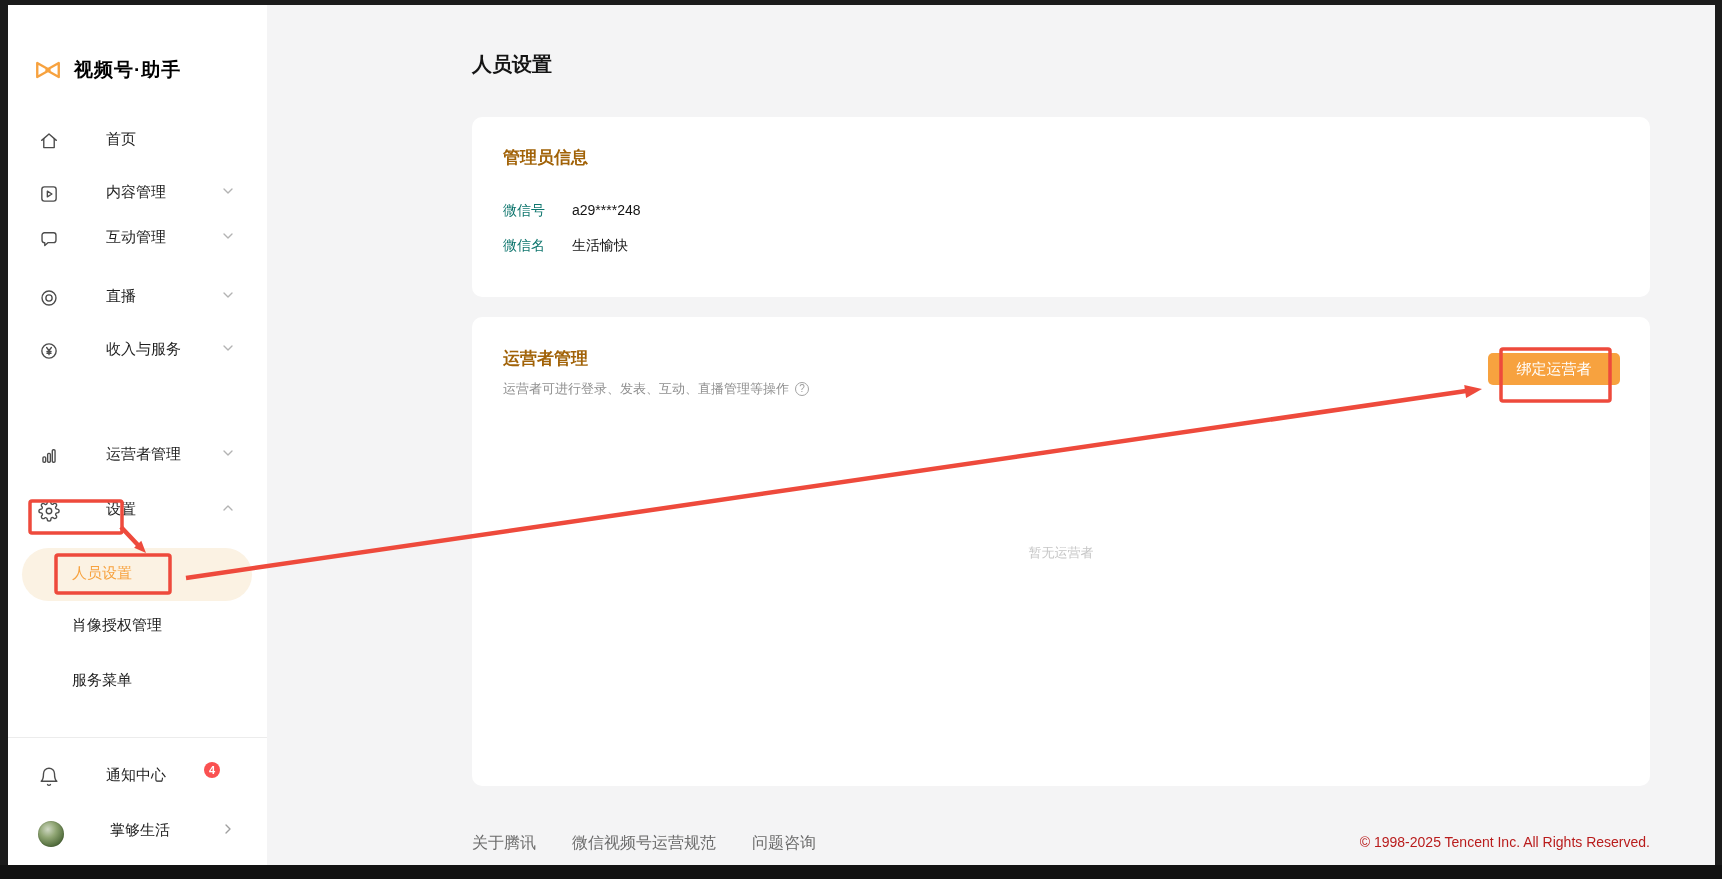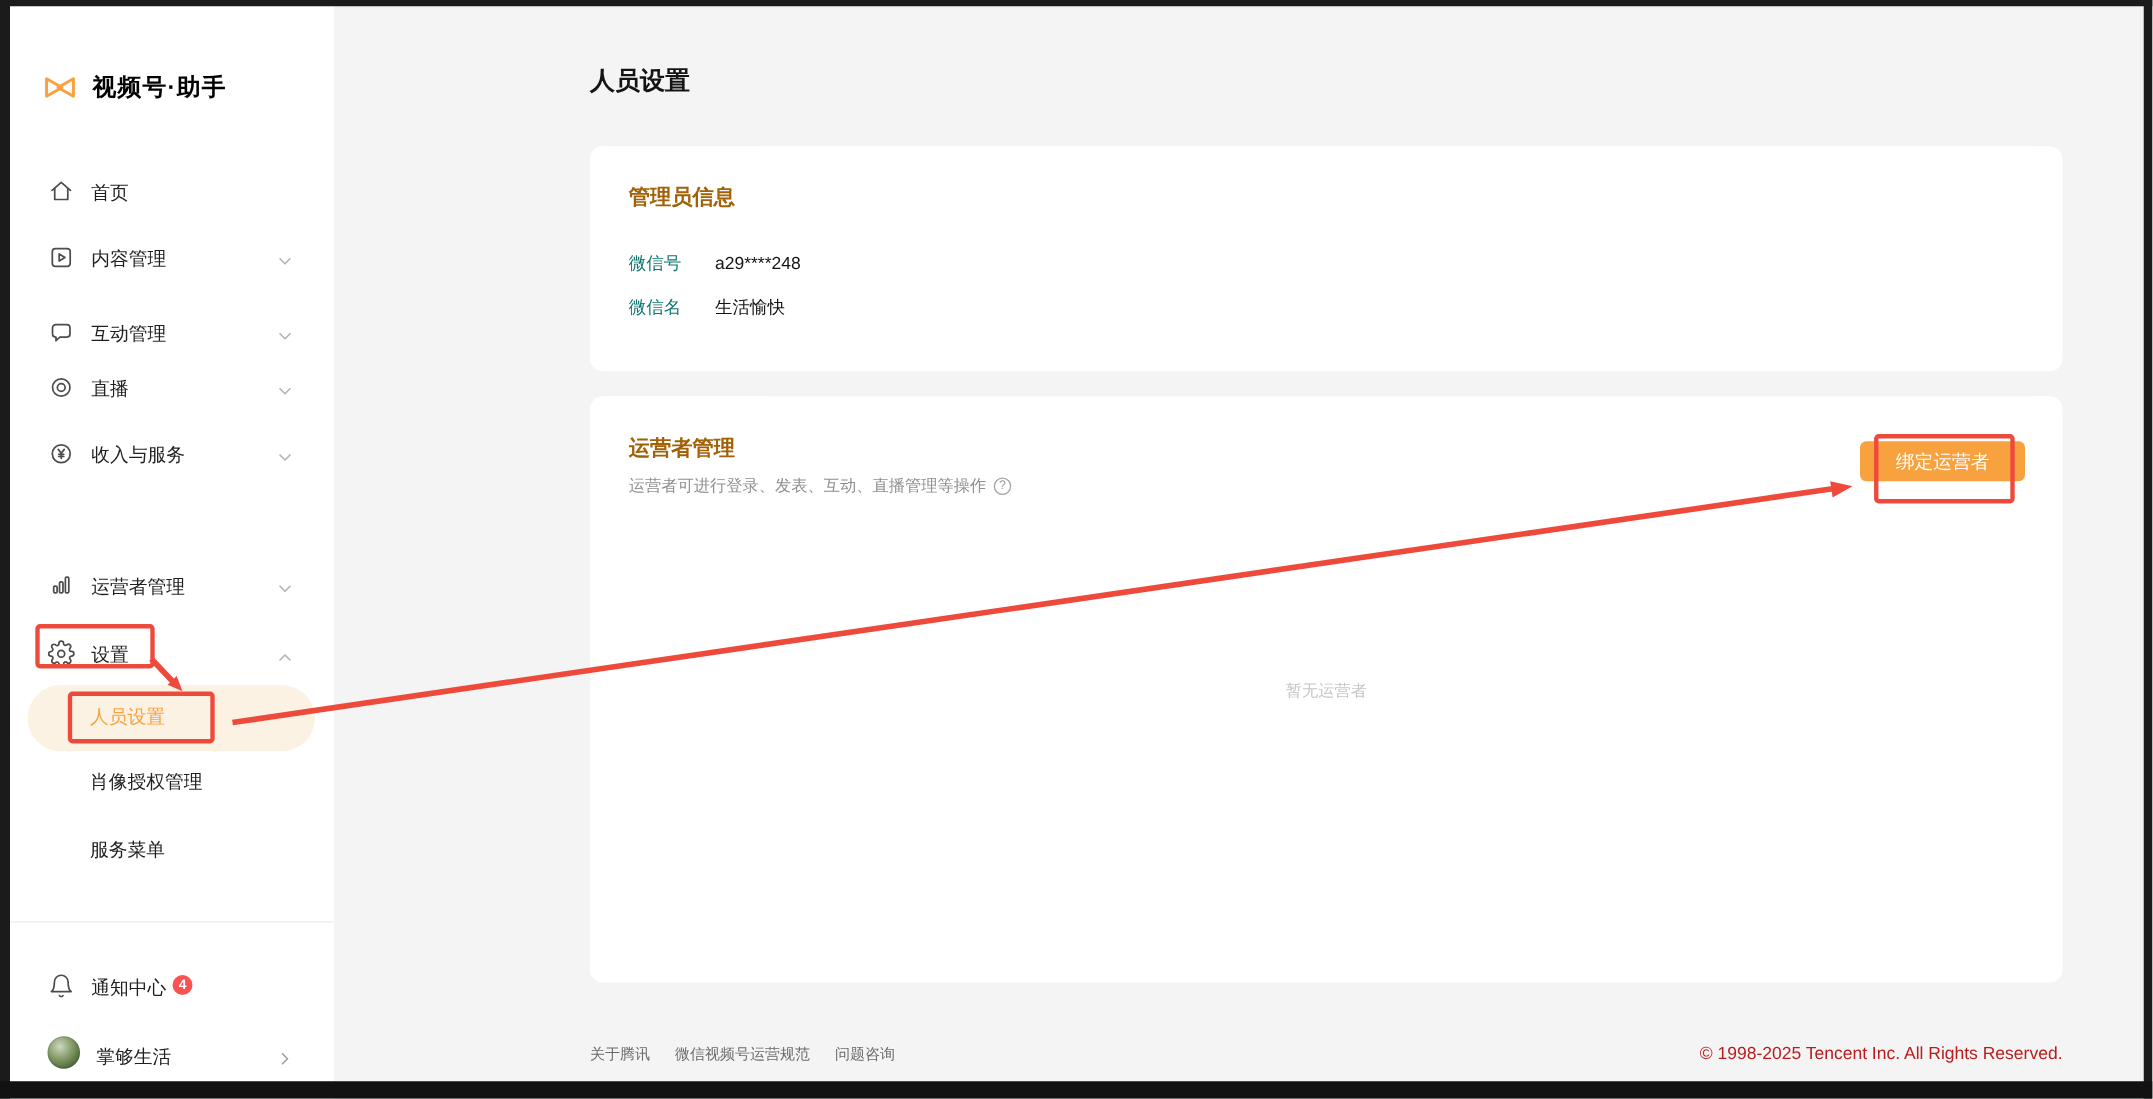--- a/index.html
+++ b/index.html
@@ -18,21 +18,21 @@
   .edge.left{left:0;top:0;width:8px;height:879px;}
   .edge.right{left:1715px;top:0;width:7px;height:879px;}
   .edge.bottom{left:0;top:865px;width:1722px;height:14px;background:#121212;}
 
   
   .sidebar-bg{position:absolute;left:8px;top:0;width:259px;height:879px;background:#ffffff;z-index:1;}
   .logo{position:absolute;left:33px;top:54px;height:32px;display:flex;align-items:center;z-index:3;}
   .logo .mark{width:30px;height:30px;color:#f7a23f;}
   .logo .txt{margin-left:11px;font-size:19px;font-weight:700;color:#000000;letter-spacing:1px;}
 
-  .nav-item{position:absolute;left:38px;height:34px;width:198px;display:flex;align-items:flex-end;z-index:3;cursor:pointer;}
+  .nav-item{position:absolute;left:38px;height:34px;width:198px;display:flex;align-items:flex-start;z-index:3;cursor:pointer;gap:33px;}
   .nav-item .icon{width:22px;height:22px;flex:0 0 22px;color:#4c4c4c;}
   .nav-item .lbl{margin-left:13px;font-size:15px;color:#1f1f1f;white-space:nowrap;}
   .chev{position:absolute;right:0;width:16px;height:16px;color:#b3b3b3;}
   .chev-acct{color:#9f9f9f;}
 
   .pill{position:absolute;left:22px;top:548px;width:230px;height:53px;border-radius:27px;background:#fbf2e3;z-index:2;}
   .sub-item{position:absolute;left:72px;height:34px;display:flex;align-items:center;font-size:15px;color:#1f1f1f;z-index:3;cursor:pointer;white-space:nowrap;}
   .sub-item.active{color:#f7a23f;}
 
   .divider{position:absolute;left:8px;top:737px;width:259px;height:1px;background:#ececec;z-index:3;}
@@ -57,21 +57,21 @@
   .info-row.r2{top:118px;}
   .info-label{display:inline-block;width:69px;color:#0f766e;}
   .info-value{color:#141414;}
   .subtitle{position:absolute;left:31px;top:63px;font-size:13px;color:#8f8f8f;display:flex;align-items:center;white-space:nowrap;}
   .help{display:inline-flex;width:14px;height:14px;border:1px solid #a3a3a3;border-radius:50%;color:#9c9c9c;
     font-size:10px;line-height:1;align-items:center;justify-content:center;margin-left:6px;cursor:pointer;box-sizing:border-box;}
   .bind-btn{position:absolute;left:1016px;top:36px;width:132px;height:32px;background:#f7a23f;border:none;
     border-radius:5px;color:#fff;font-size:15px;cursor:pointer;font-family:inherit;z-index:2;}
   .empty{position:absolute;top:227px;left:0;width:100%;text-align:center;font-size:13px;color:#c6c6c6;}
 
-  .footer{position:absolute;left:472px;top:833px;height:20px;line-height:20px;display:flex;gap:20px;z-index:2;font-size:12px;color:#6b6b6b;}
+  .footer{position:absolute;left:472px;top:833px;height:20px;line-height:20px;display:flex;gap:36px;z-index:2;font-size:16px;color:#6b6b6b;}
   .footer span{cursor:pointer;}
   .copyright{position:absolute;right:72px;top:832px;height:20px;line-height:20px;font-size:14px;color:#b91c1c;z-index:2;}
 
   
   .annotations{position:absolute;left:0;top:0;width:1722px;height:879px;z-index:40;pointer-events:none;}
 </style>
 </head>
 <body>
 
 <div id="screen">
@@ -98,21 +98,21 @@
     <svg class="icon" viewBox="0 0 24 24" fill="none" stroke="currentColor" stroke-width="1.5" stroke-linecap="round" stroke-linejoin="round">
       <rect x="4.2" y="4.2" width="15.6" height="15.6" rx="2.8"></rect>
         <path d="M10.2 8.9 L15.2 12 L10.2 15.1 Z"></path>
     </svg>
     <span class="lbl">内容管理</span>
     <svg class="chev" viewBox="0 0 24 24" fill="none" stroke="currentColor" stroke-width="2" stroke-linecap="round" stroke-linejoin="round">
         <polyline points="6 9 12 15 18 9"></polyline>
       </svg>
   </div>
 
-  <div class="nav-item" style="top:243px">
+  <div class="nav-item" style="top:228px">
     <svg class="icon" viewBox="0 0 24 24" fill="none" stroke="currentColor" stroke-width="1.5" stroke-linecap="round" stroke-linejoin="round">
       <path d="M7 5.2 h10 a2.6 2.6 0 0 1 2.6 2.6 v5.6 a2.6 2.6 0 0 1 -2.6 2.6 H10.8 l-3.4 3.1 v-3.1 h-0.4 a2.6 2.6 0 0 1 -2.6 -2.6 V7.8 A2.6 2.6 0 0 1 7 5.2 Z"></path>
     </svg>
     <span class="lbl">互动管理</span>
     <svg class="chev" viewBox="0 0 24 24" fill="none" stroke="currentColor" stroke-width="2" stroke-linecap="round" stroke-linejoin="round">
         <polyline points="6 9 12 15 18 9"></polyline>
       </svg>
   </div>
 
   <div class="nav-item" style="top:287px">

